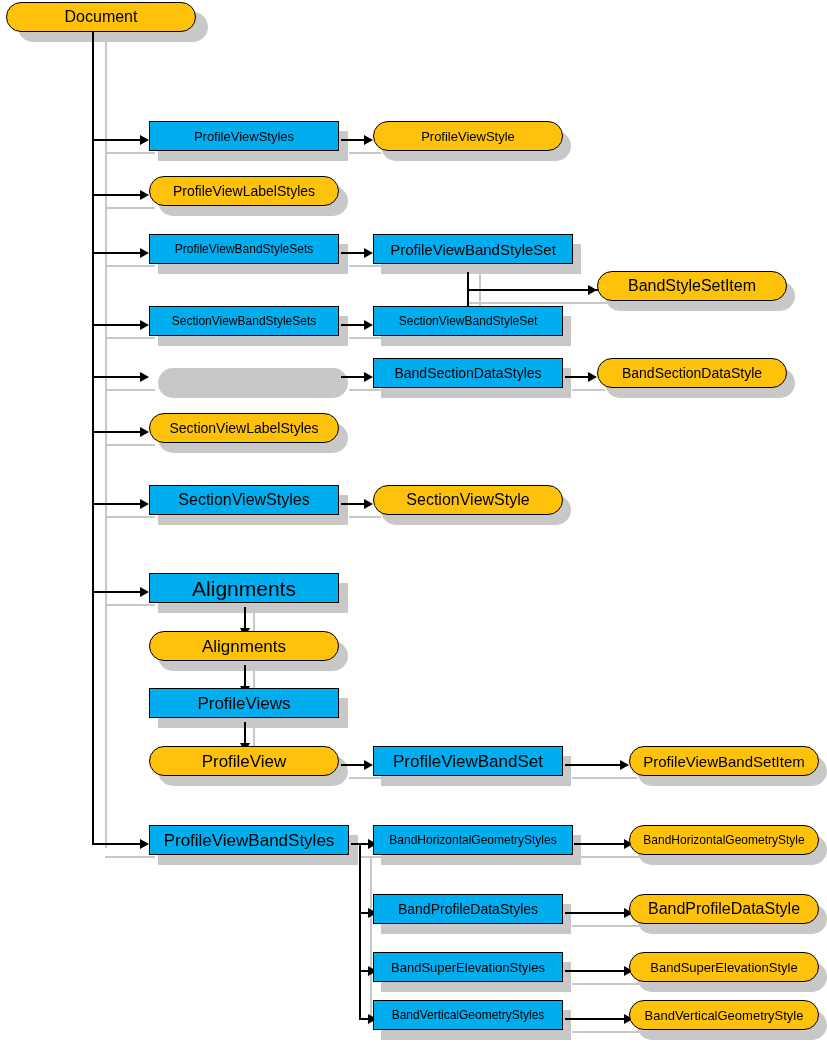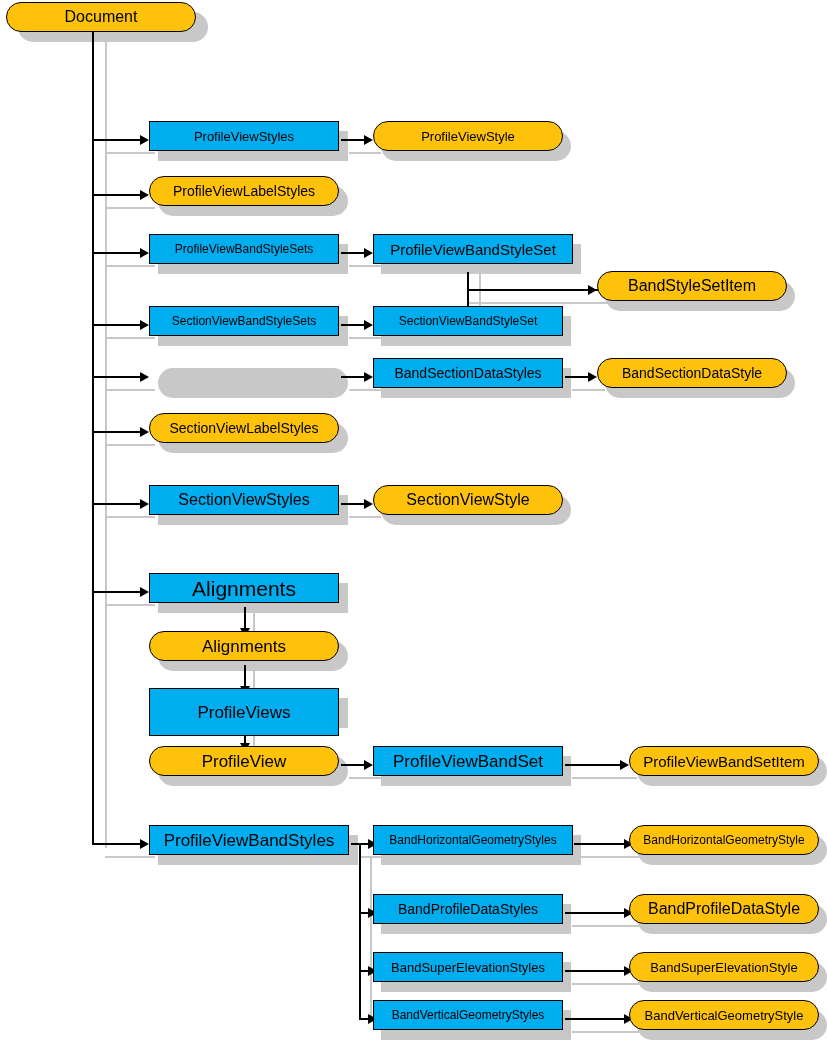--- a/index.html
+++ b/index.html
@@ -250,21 +250,21 @@
   <div class="node blue rect" style="left:373px; top:358px; width:190px; height:30px; font-size:14px;">BandSectionDataStyles</div>
   <div class="node orange round" style="left:597px; top:358px; width:190px; height:30px; font-size:14px;">BandSectionDataStyle</div>
 
   <div class="node blue rect" style="left:149px; top:485px; width:190px; height:30px; font-size:16px;">SectionViewStyles</div>
 
   <div class="node orange round" style="left:149px; top:413px; width:190px; height:30px; font-size:14px;">SectionViewLabelStyles</div>
   <div class="node orange round" style="left:373px; top:485px; width:190px; height:30px; font-size:16px;">SectionViewStyle</div>
 
   <div class="node blue rect" style="left:149px; top:573px; width:190px; height:30px; font-size:21px;">Alignments</div>
   <div class="node orange round" style="left:149px; top:631px; width:190px; height:30px; font-size:17px;">Alignments</div>
-  <div class="node blue rect" style="left:149px; top:688px; width:190px; height:48px; font-size:17px;">ProfileViews</div>
+  <div class="node blue rect" style="left:149px; top:688px; width:190px; height:30px; font-size:17px;">ProfileViews</div>
   <div class="node orange round" style="left:149px; top:746px; width:190px; height:30px; font-size:17px;">ProfileView</div>
   <div class="node blue rect" style="left:373px; top:746px; width:190px; height:30px; font-size:17px;">ProfileViewBandSet</div>
   <div class="node orange round" style="left:629px; top:746px; width:190px; height:30px; font-size:15px;">ProfileViewBandSetItem</div>
 
   <div class="node blue rect" style="left:149px; top:825px; width:200px; height:30px; font-size:17px;">ProfileViewBandStyles</div>
   <div class="node blue rect" style="left:373px; top:825px; width:200px; height:30px; font-size:12px;">BandHorizontalGeometryStyles</div>
   <div class="node orange round" style="left:629px; top:825px; width:190px; height:30px; font-size:12px;">BandHorizontalGeometryStyle</div>
 
   <div class="node blue rect" style="left:373px; top:894px; width:190px; height:30px; font-size:14px;">BandProfileDataStyles</div>
   <div class="node orange round" style="left:629px; top:894px; width:190px; height:30px; font-size:16px;">BandProfileDataStyle</div>

